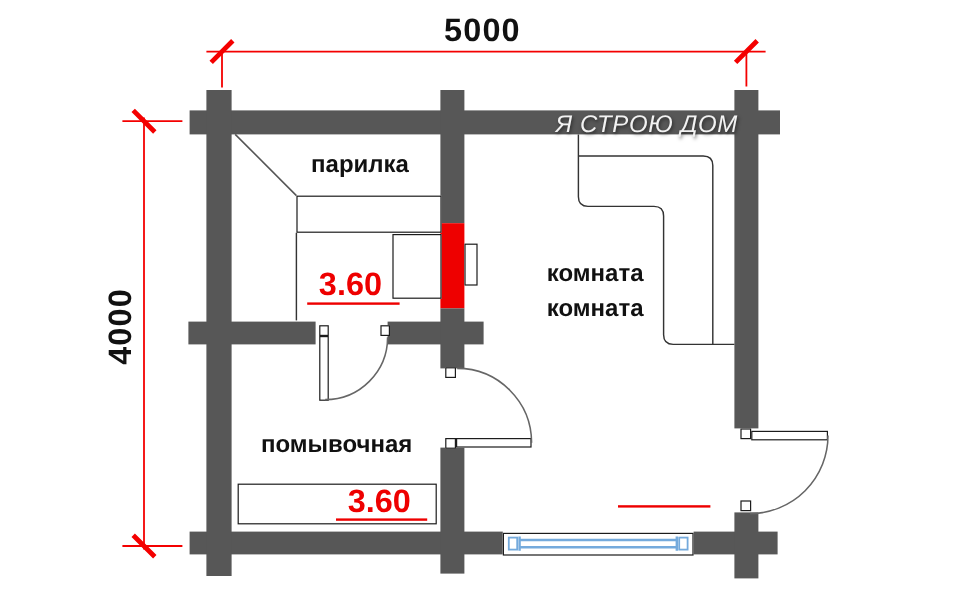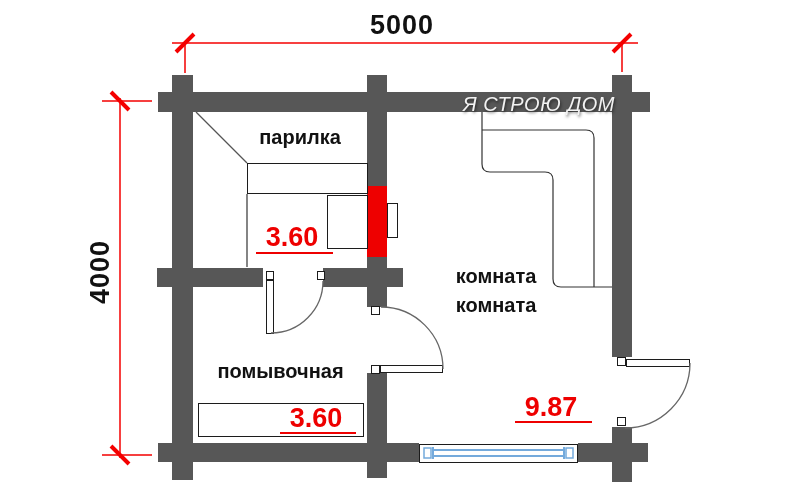--- a/index.html
+++ b/index.html
@@ -81,29 +81,28 @@
     <path d="M120,98 L120,458" stroke="#f40000" stroke-width="1.5" fill="none"></path>
     <path d="M102,101 L152,101 M102,455 L152,455" stroke="#f40000" stroke-width="1.5" fill="none"></path>
     <path d="M111,92 L129,110 M111,446 L129,464" stroke="#f40000" stroke-width="4" fill="none"></path>
   </svg>
 
   <div class="txt dim" style="left:352px;top:10px;width:100px;">5000</div>
   <div class="txt dim rot90" style="left:49px;top:258px;width:100px;height:28px;">4000</div>
 
   <div class="txt room-label" style="left:250px;top:126px;width:100px;">парилка</div>
   <div class="txt room-label" style="left:208px;top:360px;width:145px;">помывочная</div>
-  <div class="txt room-label" style="left:440px;top:214px;width:112px;line-height:29px;margin-top:48px;">
+  <div class="txt room-label" style="left:440px;top:214px;width:112px;line-height:29px;">
     <span style="display:block;">комната</span>
     <span style="display:block;">комната</span>
   </div>
 
   <div class="txt area-label" style="left:252px;top:222px;width:80px;">3.60</div>
   <div class="area-underline" style="left:256px;top:252px;width:77px;"></div>
 
   <div class="txt area-label" style="left:276px;top:403px;width:80px;">3.60</div>
   <div class="area-underline" style="left:280px;top:432px;width:76px;"></div>
 
-  <div class="txt area-label" style="left:511px;top:392px;width:80px;">9.87</div>
   <div class="area-underline" style="left:515px;top:421px;width:77px;"></div>
 
   <div class="watermark" style="left:460px;top:93px;width:158px;">Я СТРОЮ ДОМ</div>
 
 </div>
 
 </body></html>

